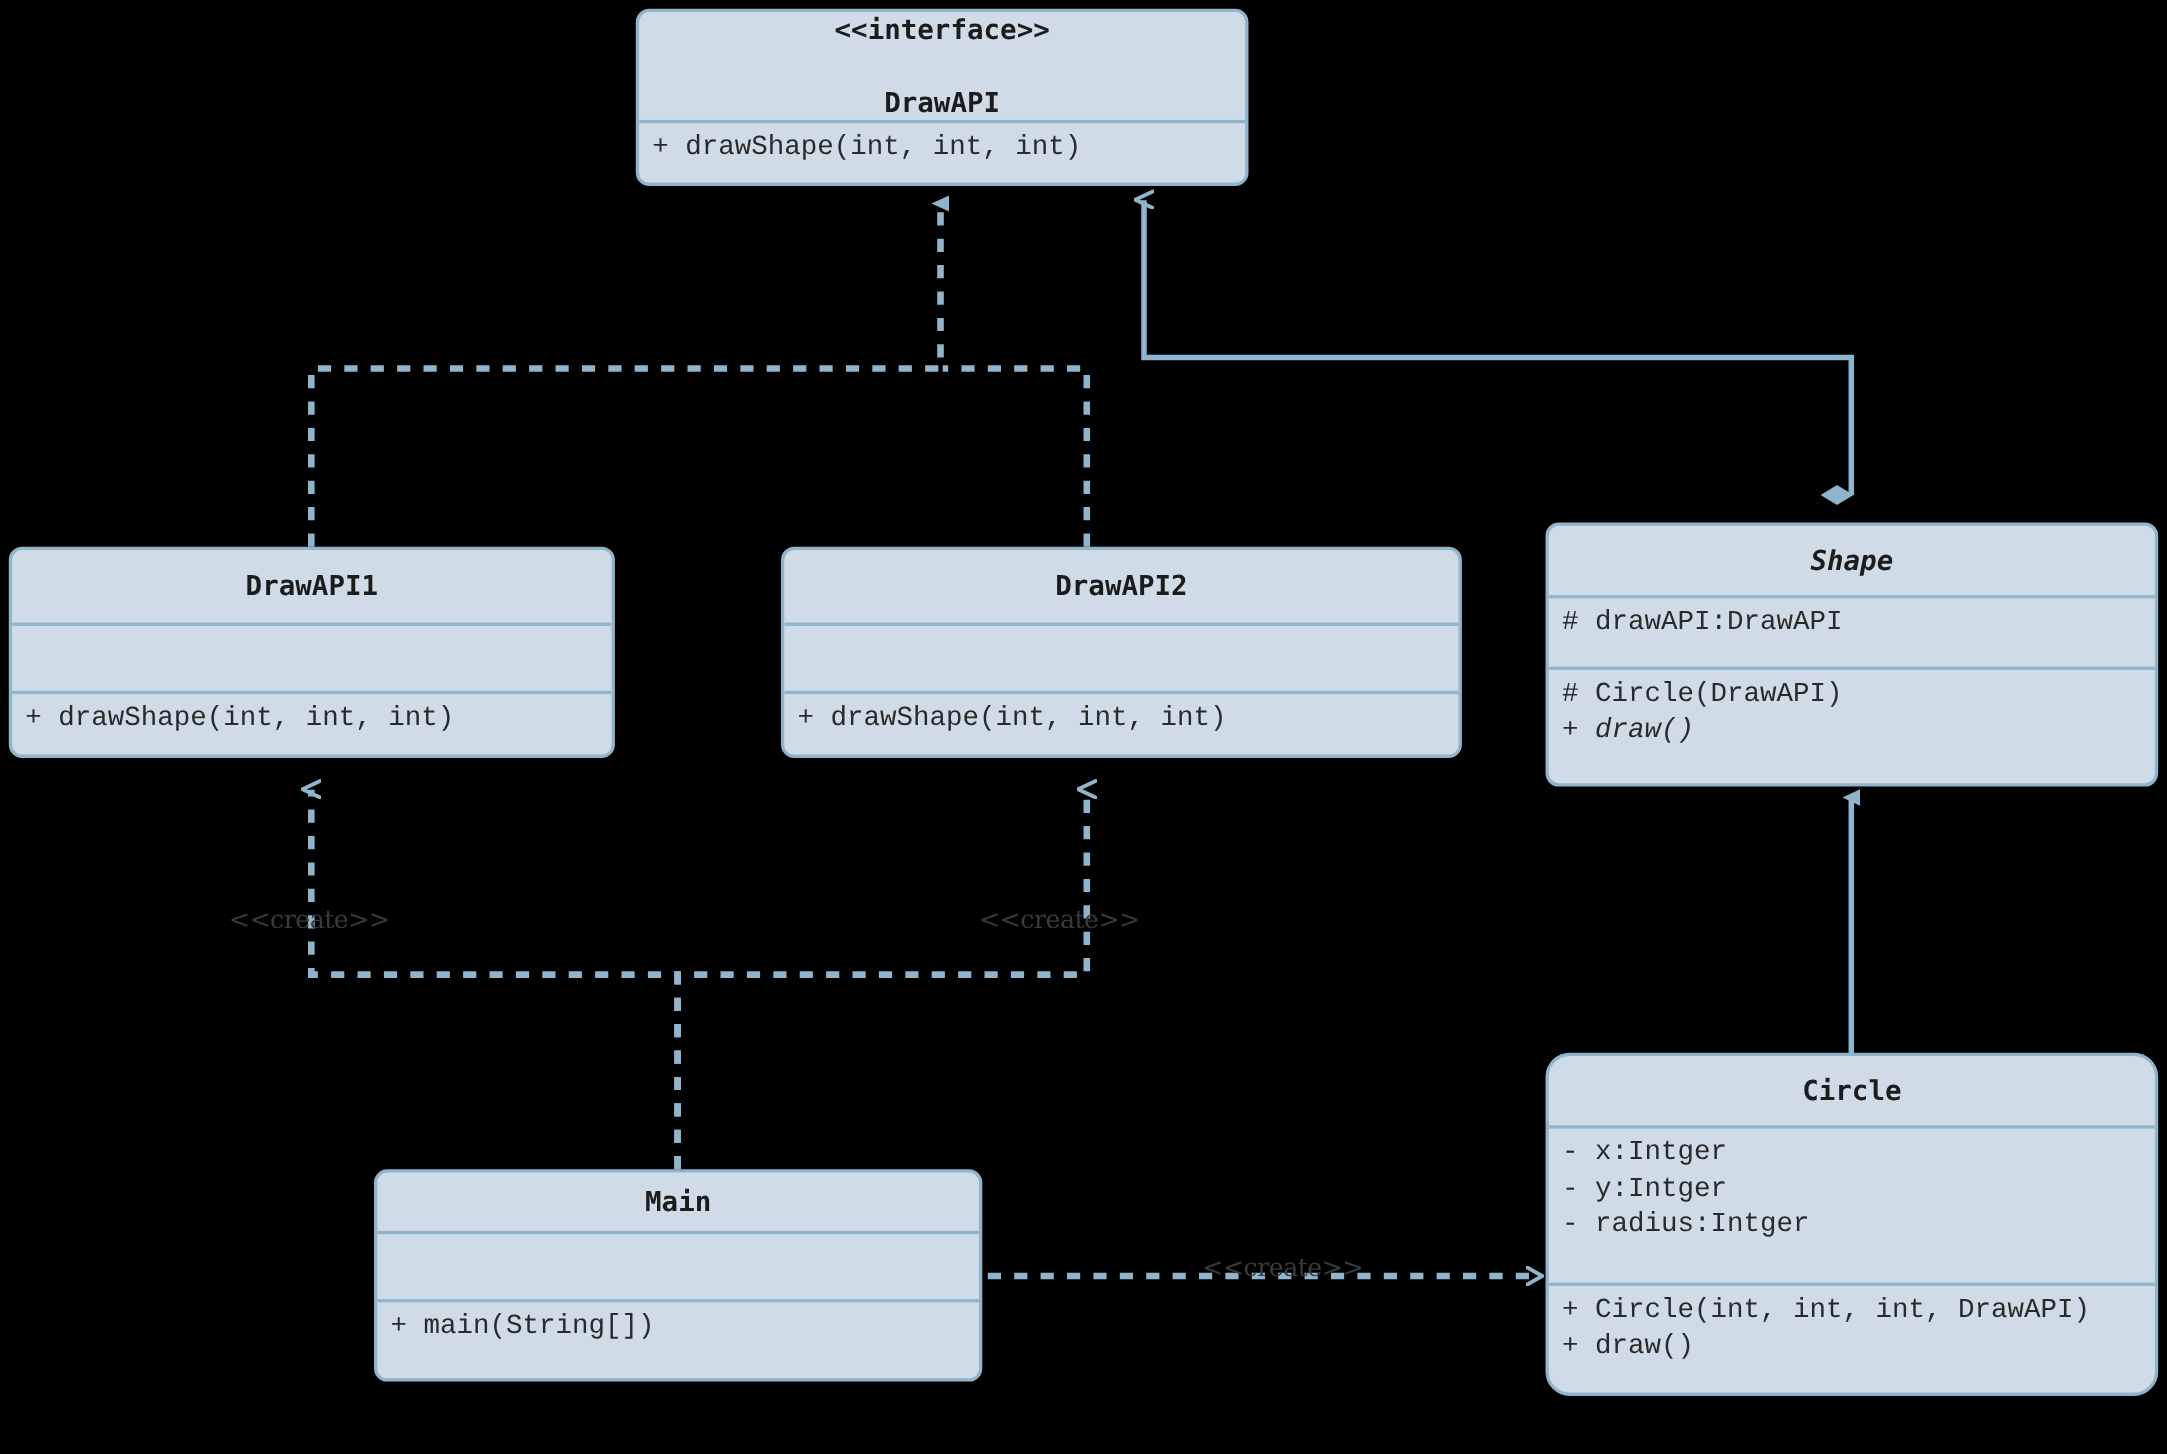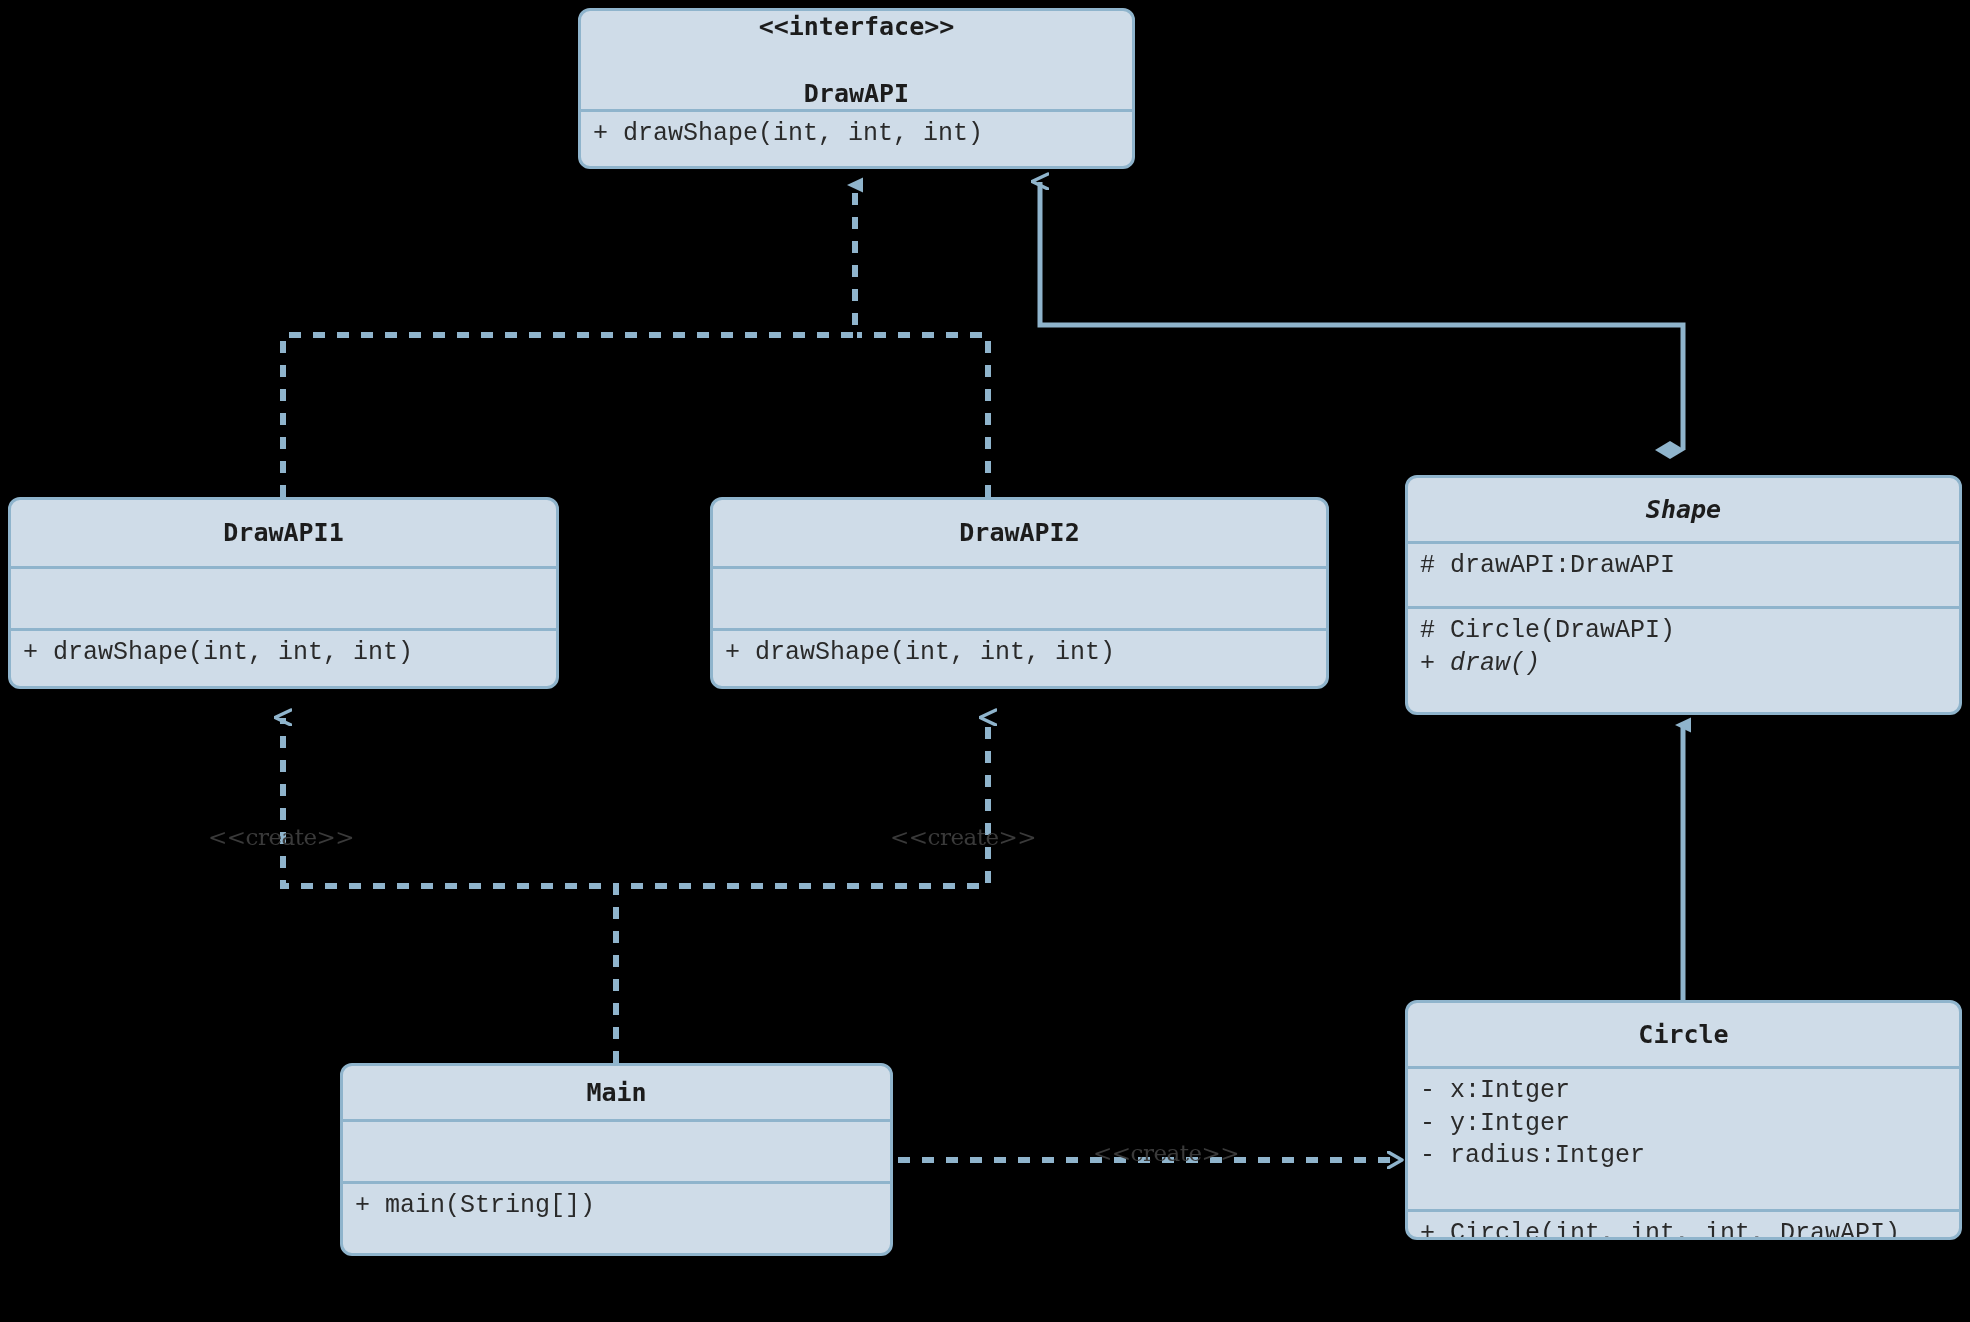--- a/index.html
+++ b/index.html
@@ -127,21 +127,21 @@
     </div>
     <div class="compart sep members" style="height:65px;">
       <div class="member"># drawAPI:DrawAPI</div>
     </div>
     <div class="compart sep members" style="height:106px;">
       <div class="member"># Circle(DrawAPI)</div>
       <div class="member abstract">+ draw()</div>
     </div>
   </div>
 
-  <div class="umlbox" style="left:1405px;top:1000px;width:557px;height:240px;">
+  <div class="umlbox" style="left:1405px;top:957px;width:557px;height:312px;border-radius:22px;">
     <div class="compart title" style="height:63px;">
       <span class="nm">Circle</span>
     </div>
     <div class="compart sep members" style="height:143px;">
       <div class="member">- x:Intger</div>
       <div class="member">- y:Intger</div>
       <div class="member">- radius:Intger</div>
     </div>
     <div class="compart sep members" style="height:103px;">
       <div class="member">+ Circle(int, int, int, DrawAPI)</div>

